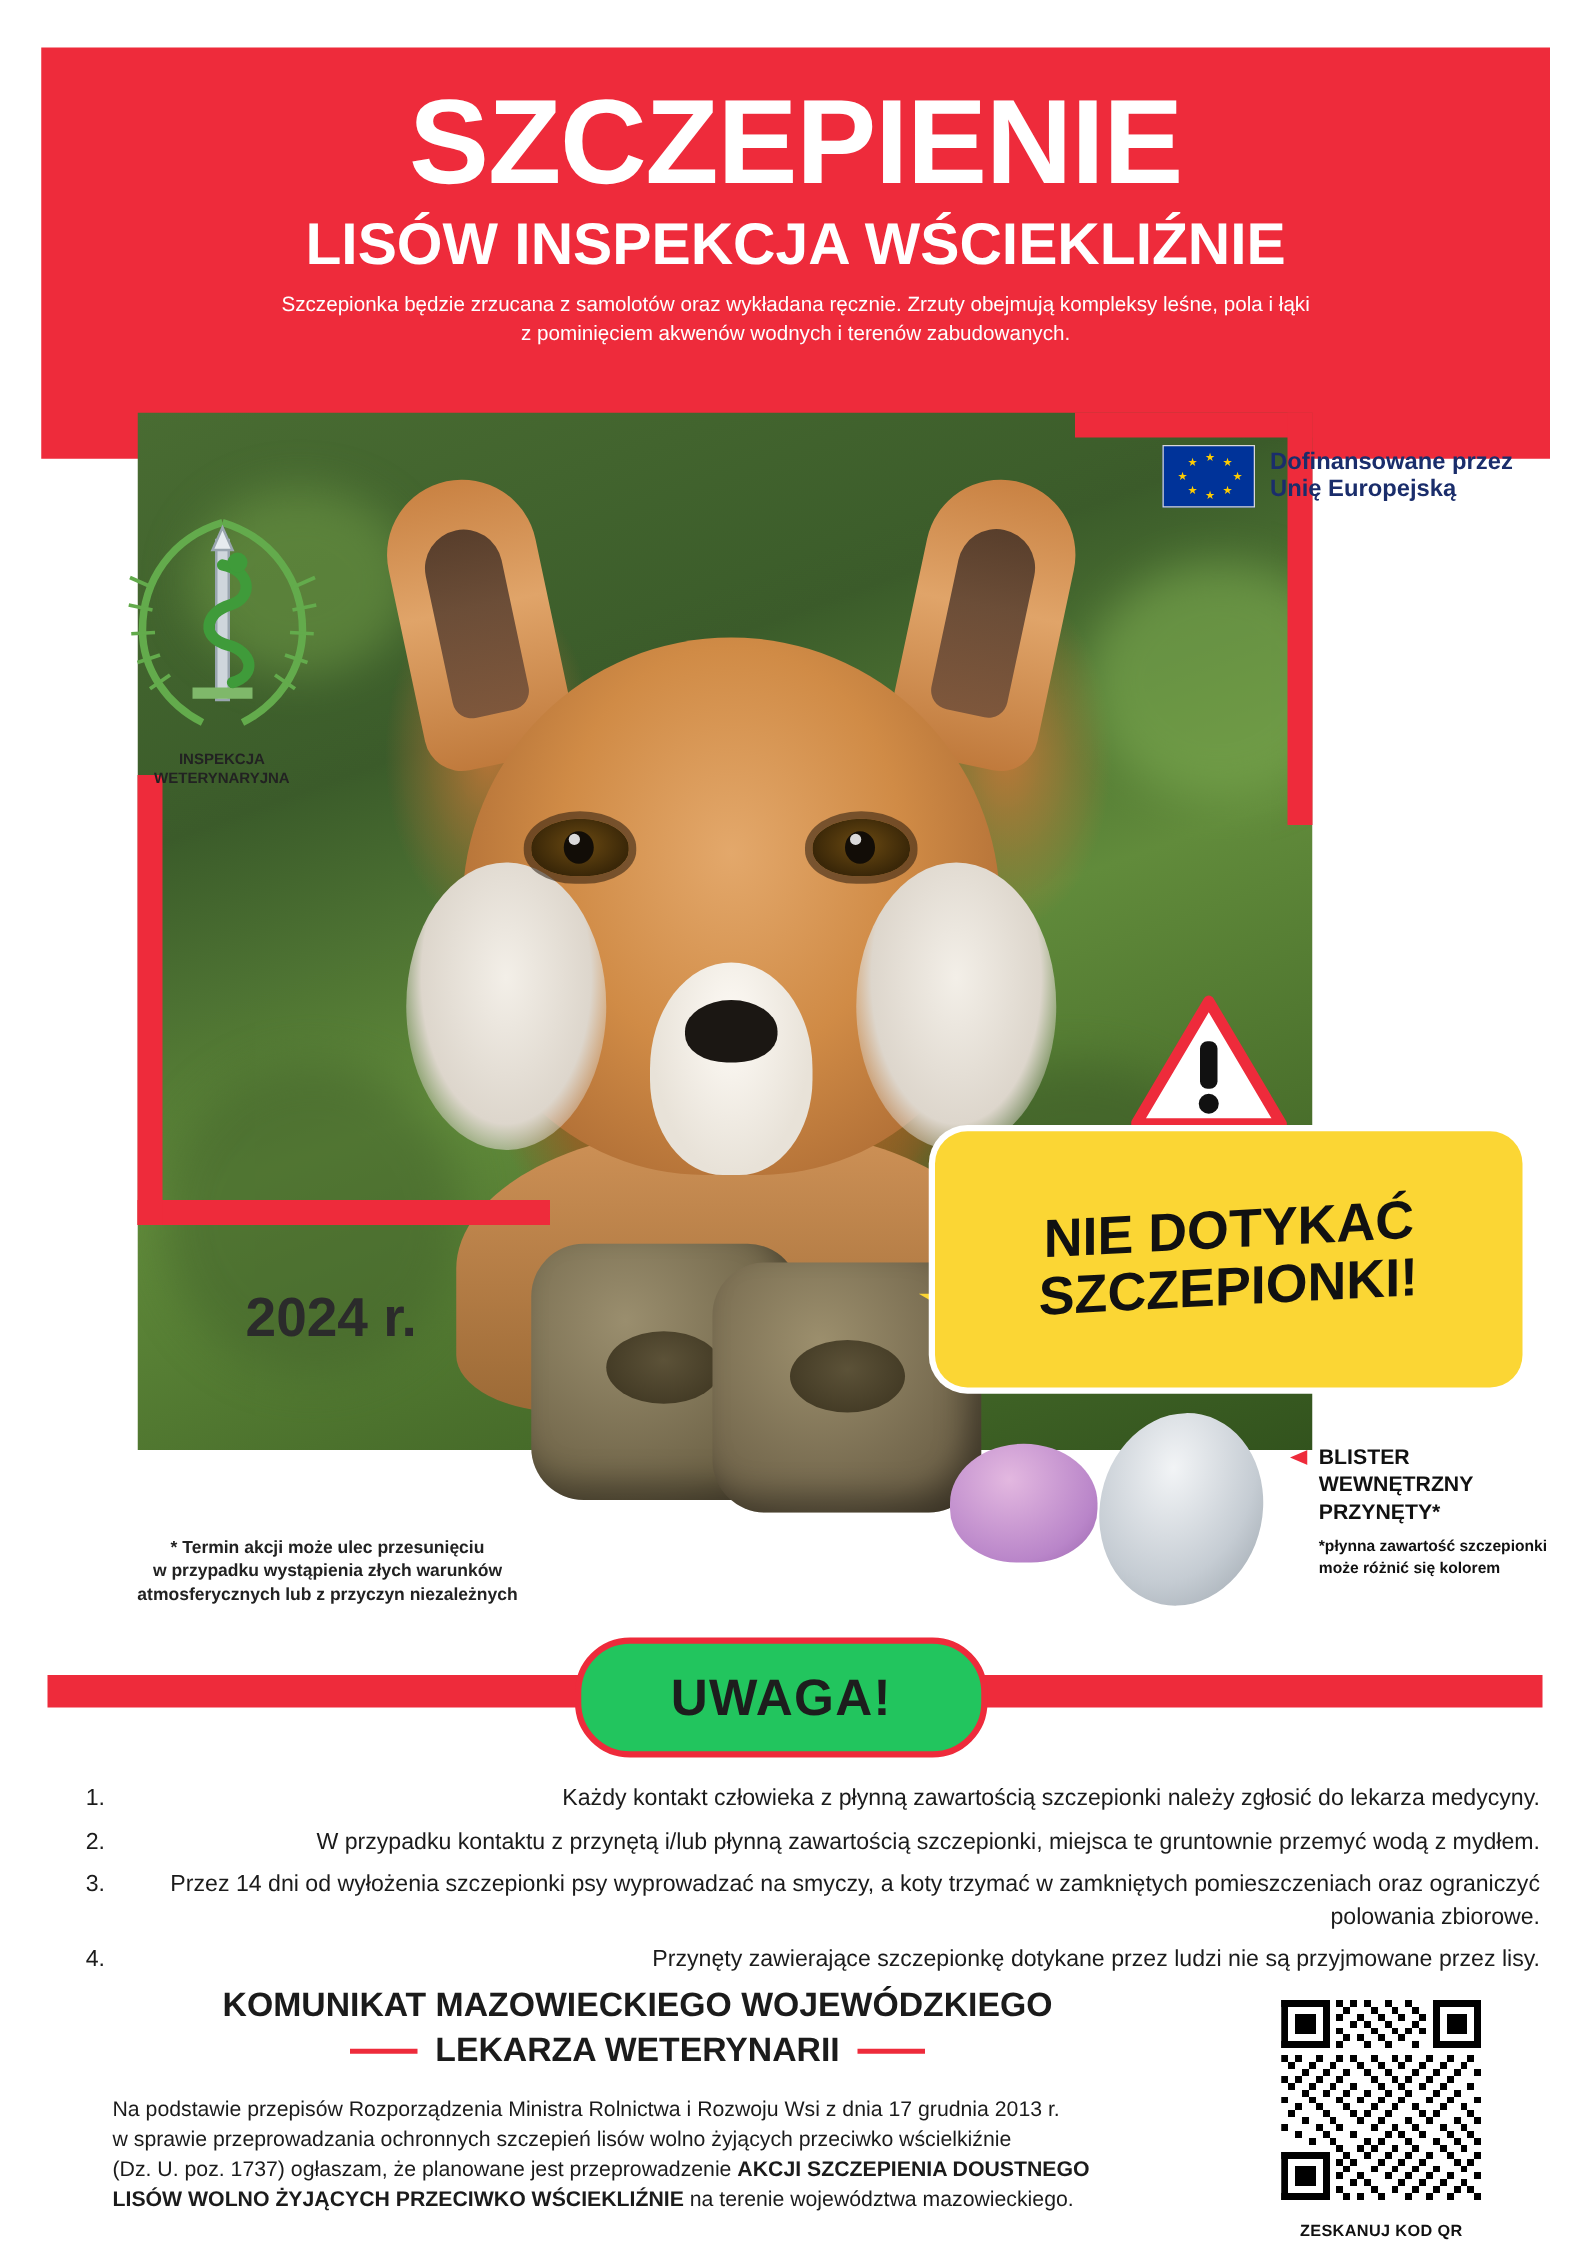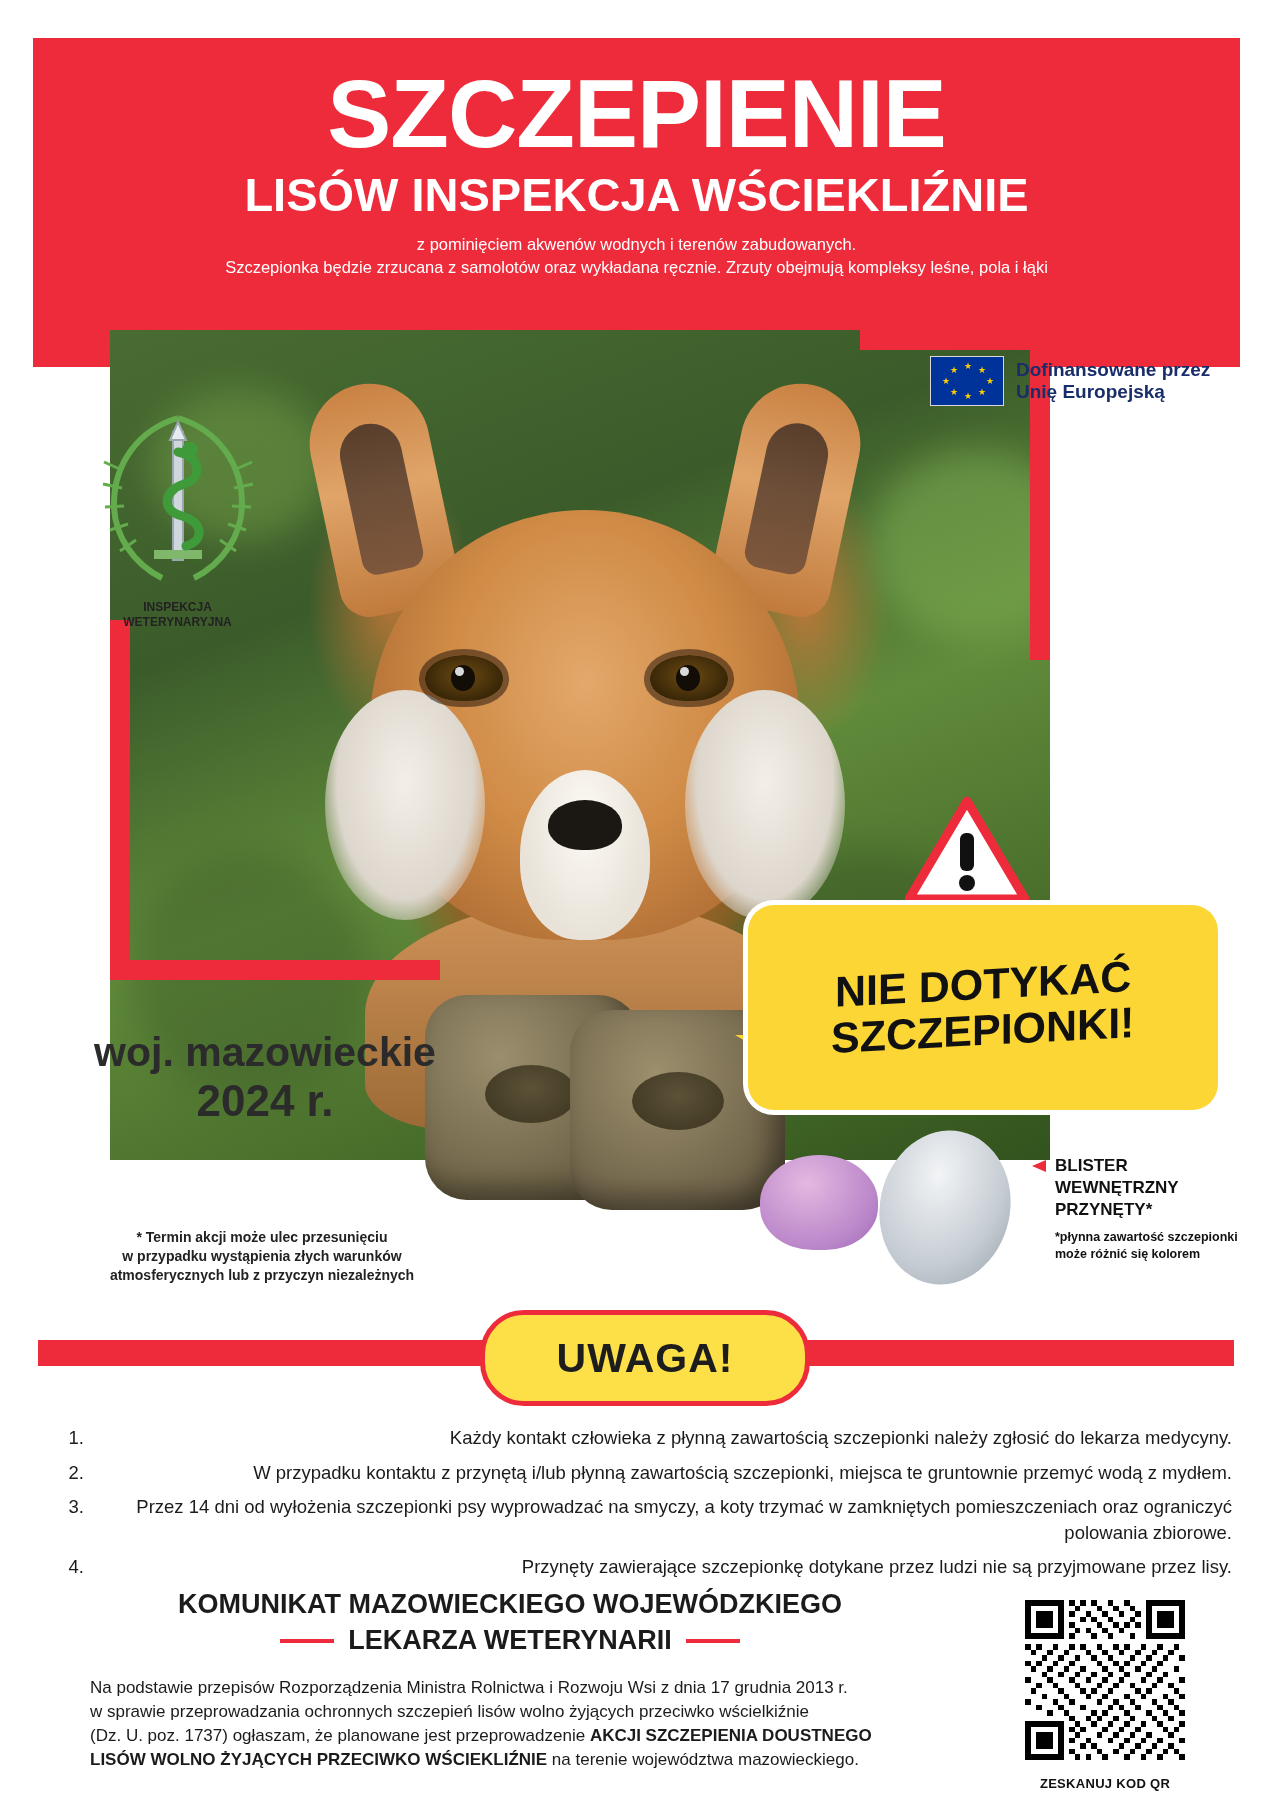--- a/index.html
+++ b/index.html
@@ -111,21 +111,21 @@
 
   
   .region{position:absolute;left:55px;top:1030px;width:420px;text-align:center;color:#2b2b2b;}
   .region .l1{font-size:41px;font-weight:bold;line-height:1.12;}
   .region .l2{font-size:44px;font-weight:bold;line-height:1.12;}
   .region .l3{font-size:44px;font-weight:bold;line-height:1.12;}
   .region-note{position:absolute;left:62px;top:1228px;width:400px;text-align:center;font-size:14px;font-weight:bold;color:#222;line-height:1.35;}
 
   
   .uwaga-bar{position:absolute;left:38px;top:1340px;width:1196px;height:26px;background:#ee2b3b;}
-  .uwaga-box{position:absolute;left:480px;top:1310px;width:320px;height:86px;background:#fde047;border:5px solid #ee2b3b;border-radius:44px;display:flex;align-items:center;justify-content:center;}
+  .uwaga-box{position:absolute;left:460px;top:1310px;width:320px;height:86px;background:#22c55e;border:5px solid #ee2b3b;border-radius:44px;display:flex;align-items:center;justify-content:center;}
   .uwaga-text{font-size:41px;font-weight:bold;color:#1d1d1d;letter-spacing:1px;}
 
   
   .notes{position:absolute;left:52px;top:1425px;width:1180px;}
   .note-row{display:flex;gap:16px;margin-bottom:9px;font-size:18.5px;color:#1b1b1b;line-height:1.38;}
   .note-num{width:32px;text-align:right;flex:none;}
   .note-text{flex:1;text-align:right;}
 
   
   .komunikat{position:absolute;left:60px;top:1588px;width:900px;text-align:center;}
@@ -143,22 +143,22 @@
 </style>
 </head>
 <body>
 
 <div class="poster">
 
   <div class="header">
     <div class="title-main">SZCZEPIENIE</div>
     <div class="title-sub">LISÓW INSPEKCJA WŚCIEKLIŹNIE</div>
     <div class="title-desc">
+      <div>Szczepionka będzie zrzucana z samolotów oraz wykładana ręcznie. Zrzuty obejmują kompleksy leśne, pola i łąki</div>
       <div>z pominięciem akwenów wodnych i terenów zabudowanych.</div>
-      <div>Szczepionka będzie zrzucana z samolotów oraz wykładana ręcznie. Zrzuty obejmują kompleksy leśne, pola i łąki</div>
     </div>
   </div>
 
   <div class="photo-wrap">
     <div class="photo"></div>
     <div class="blur-leaf" style="left:40px;top:60px;width:180px;height:150px;background:#6f9a45;"></div>
     <div class="blur-leaf" style="left:760px;top:120px;width:210px;height:190px;background:#7fae52;"></div>
     <div class="blur-leaf" style="left:620px;top:520px;width:260px;height:230px;background:#3d5b28;"></div>
     <div class="blur-leaf" style="left:20px;top:520px;width:240px;height:250px;background:#44642c;"></div>
 
@@ -262,21 +262,20 @@
       <div>WEWNĘTRZNY</div>
       <div>PRZYNĘTY*</div>
     </div>
     <div class="bl-note">
       <div>*płynna zawartość szczepionki</div>
       <div>może różnić się kolorem</div>
     </div>
   </div>
 
   <div class="region">
-    <div class="l1">woj. mazowieckie</div>
     <div class="l3">2024 r.</div>
   </div>
   <div class="region-note">
     <div>* Termin akcji może ulec przesunięciu</div>
     <div>w przypadku wystąpienia złych warunków</div>
     <div>atmosferycznych lub z przyczyn niezależnych</div>
   </div>
 
   <div class="uwaga-bar"></div>
   <div class="uwaga-box">

